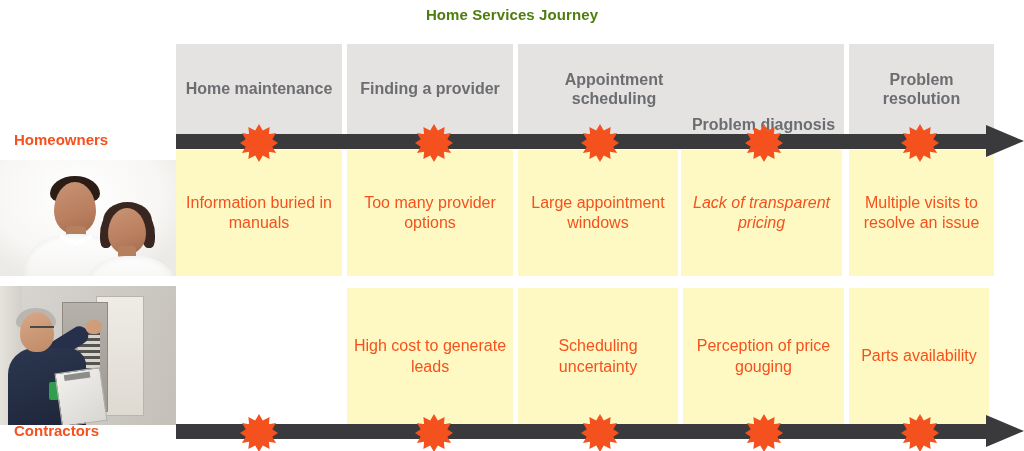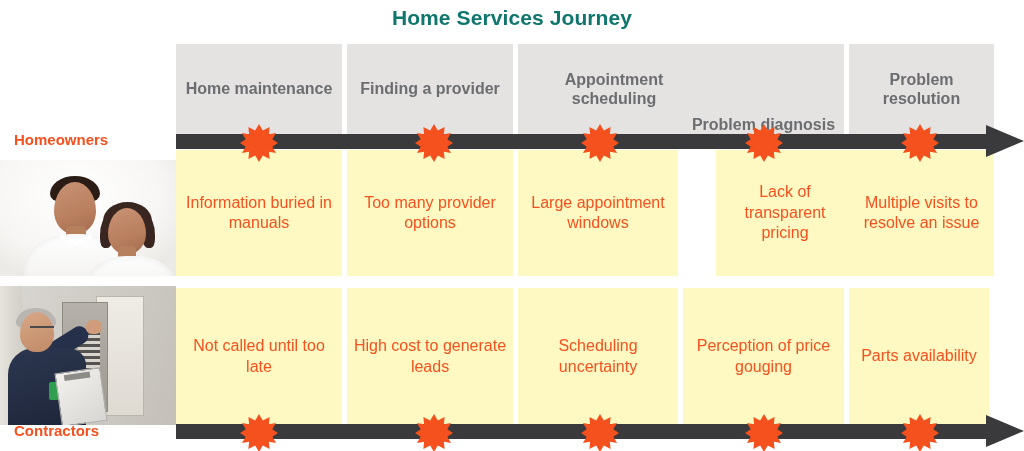--- a/index.html
+++ b/index.html
@@ -22,23 +22,23 @@
     background: #ffffff;
   }
 
   
   .chart-title {
     position: absolute;
     left: 0;
     top: 6px;
     width: 1024px;
     text-align: center;
-    font-size: 21px;
+    font-size: 15px;
     font-weight: bold;
-    color: #0f766e;
+    color: #4d7c0f;
     letter-spacing: 0.1px;
   }
 
   
   .persona-label {
     position: absolute;
     font-size: 15px;
     font-weight: bold;
     color: #f4511e;
     white-space: nowrap;
@@ -267,30 +267,27 @@
 
   <div class="pain-cell row1" style="left:176px; width:166px;">
     <span>Information buried in manuals</span>
   </div>
   <div class="pain-cell row1" style="left:347px; width:166px;">
     <span>Too many provider options</span>
   </div>
   <div class="pain-cell row1" style="left:518px; width:160px;">
     <span>Large appointment windows</span>
   </div>
-  <div class="pain-cell row1" style="left:716px; width:138px;">
+  <div class="pain-cell row1" style="left:681px; width:161px;font-style:italic;">
     <span>Lack of transparent pricing</span>
   </div>
   <div class="pain-cell row1" style="left:849px; width:145px;">
     <span>Multiple visits to resolve an issue</span>
   </div>
 
-  <div class="pain-cell row2" style="left:176px; width:166px;">
-    <span>Not called until too late</span>
-  </div>
   <div class="pain-cell row2" style="left:347px; width:166px;">
     <span>High cost to generate leads</span>
   </div>
   <div class="pain-cell row2" style="left:518px; width:160px;">
     <span>Scheduling uncertainty</span>
   </div>
   <div class="pain-cell row2" style="left:683px; width:161px;">
     <span>Perception of price gouging</span>
   </div>
   <div class="pain-cell row2" style="left:849px; width:140px;">

